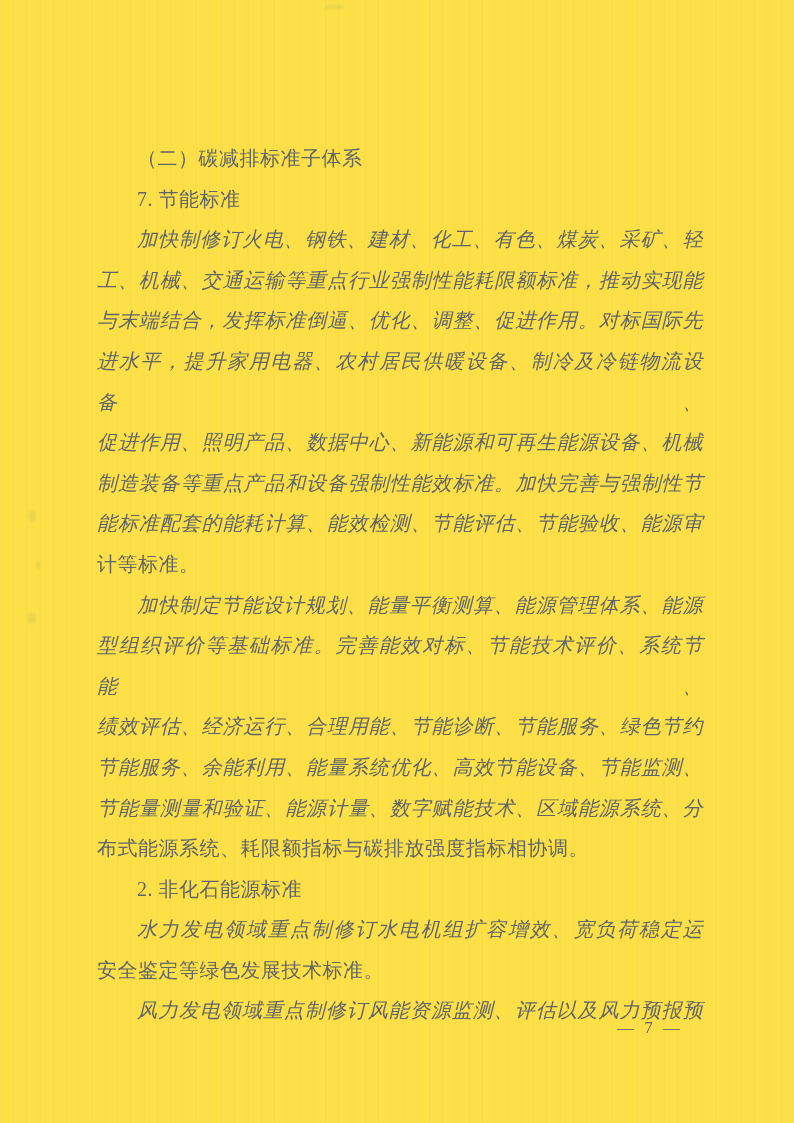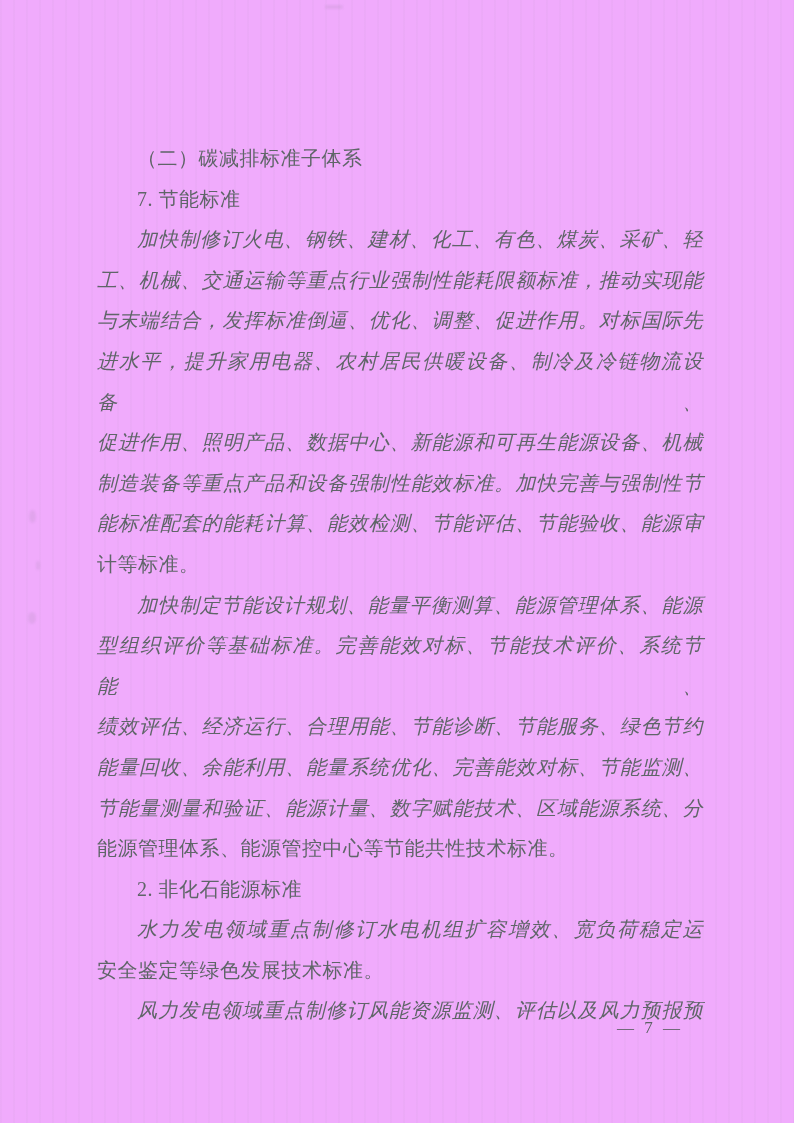--- a/index.html
+++ b/index.html
@@ -5,21 +5,21 @@
   html,body{margin:0;padding:0;}
   body{
     width:794px;height:1123px;
     background:#ffffff;
     font-family:"Liberation Serif","DejaVu Serif",serif;
     overflow:hidden;
   }
   .page{
     position:relative;
     width:794px;height:1123px;
-    background:#f0abfc;
+    background:#fde047;
   }
   
   .page::before{
     content:"";
     position:absolute;inset:0;
     background:repeating-linear-gradient(
       90deg,
       rgba(120,125,130,0.035) 0px, rgba(120,125,130,0.035) 2px,
       rgba(0,0,0,0) 2px, rgba(0,0,0,0) 13px);
     pointer-events:none;
@@ -73,23 +73,23 @@
     <div class="line just">与末端结合，发挥标准倒逼、优化、调整、促进作用。对标国际先</div>
     <div class="line just">进水平，提升家用电器、农村居民供暖设备、制冷及冷链物流设备、</div>
     <div class="line just">促进作用、照明产品、数据中心、新能源和可再生能源设备、机械</div>
     <div class="line just">制造装备等重点产品和设备强制性能效标准。加快完善与强制性节</div>
     <div class="line just">能标准配套的能耗计算、能效检测、节能评估、节能验收、能源审</div>
     <div class="line">计等标准。</div>
 
     <div class="line indent just">加快制定节能设计规划、能量平衡测算、能源管理体系、能源</div>
     <div class="line just">型组织评价等基础标准。完善能效对标、节能技术评价、系统节能、</div>
     <div class="line just">绩效评估、经济运行、合理用能、节能诊断、节能服务、绿色节约</div>
-    <div class="line just">能量回收、余能利用、能量系统优化、完善能效对标、节能监测、</div>
+    <div class="line just">节能服务、余能利用、能量系统优化、高效节能设备、节能监测、</div>
     <div class="line just">节能量测量和验证、能源计量、数字赋能技术、区域能源系统、分</div>
-    <div class="line">能源管理体系、能源管控中心等节能共性技术标准。</div>
+    <div class="line">布式能源系统、耗限额指标与碳排放强度指标相协调。</div>
 
     <div class="line indent">2. 非化石能源标准</div>
 
     <div class="line indent just">水力发电领域重点制修订水电机组扩容增效、宽负荷稳定运</div>
     <div class="line">安全鉴定等绿色发展技术标准。</div>
     <div class="line indent just">风力发电领域重点制修订风能资源监测、评估以及风力预报预</div>
   </div>
 
   <div class="pagenum">— 7 —</div>
 </div>

